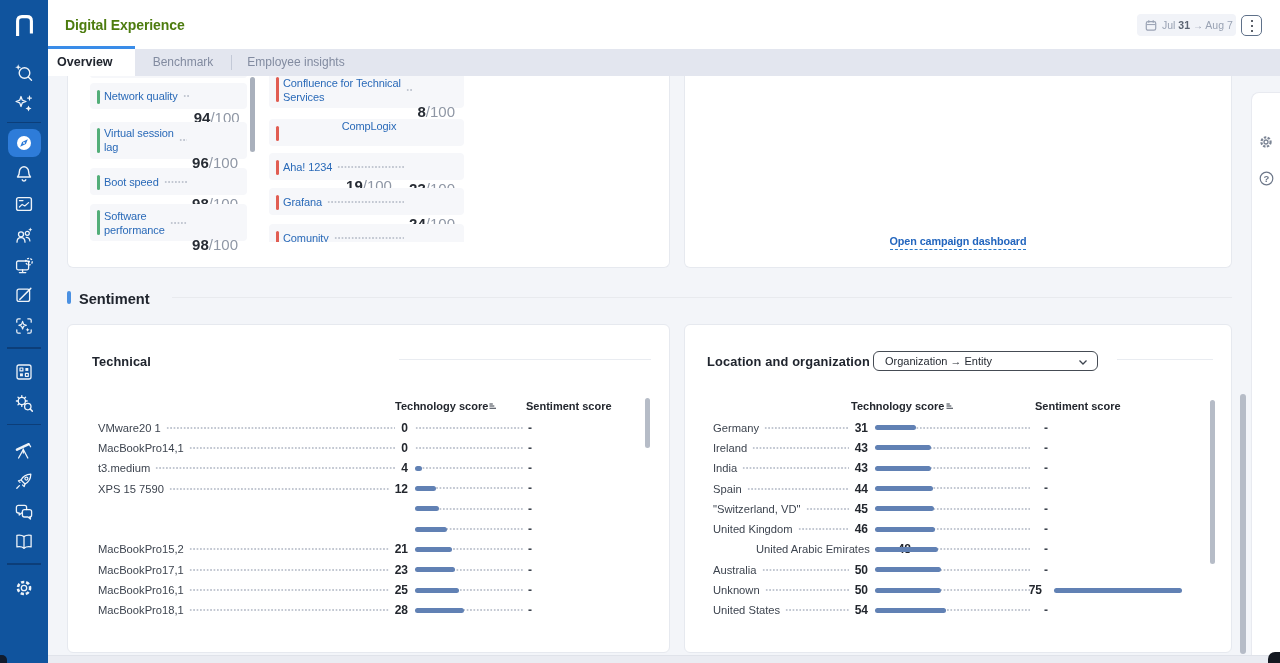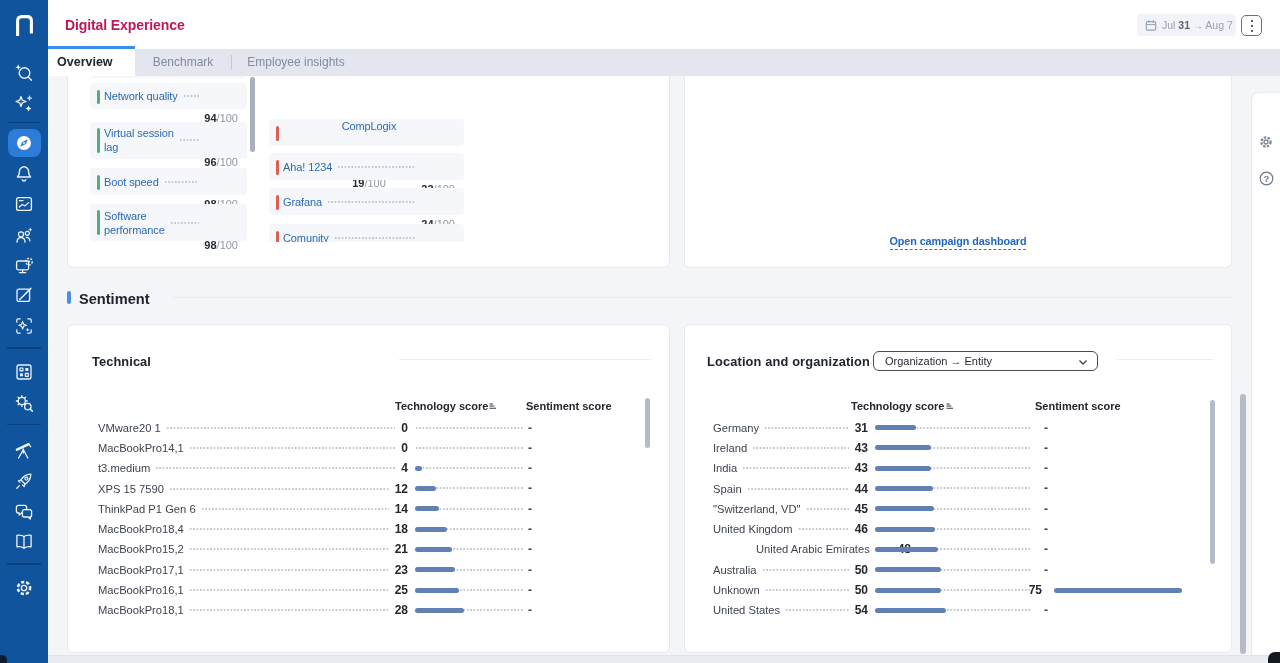--- a/index.html
+++ b/index.html
@@ -6,36 +6,36 @@
   html,body { width:1280px; height:663px; overflow:hidden; }
   body { font-family:"Liberation Sans", sans-serif; background:#f3f5f9; position:relative; }
   .abs { position:absolute; }
   .card { position:absolute; background:#fff; border:1px solid #e6e9ef; border-radius:6px; }
   .dots { height:2px; background-image:radial-gradient(circle, #c3c8d2 0.7px, transparent 0.9px); background-size:3.4px 2px; background-repeat:repeat-x; background-position:0 50%; }
   .scoreitem { position:absolute; background:#f6f7fa; border-radius:4px; display:flex; align-items:center; padding:0 9px 0 14px; }
   .scoreitem .dots { flex:1 1 auto; margin:0 5px; min-width:6px; }
   .scoreitem .slabel { flex:0 0 auto; }
   .sbar { position:absolute; width:3.5px; border-radius:2px; }
   .slabel { color:#2a6ab8; font-size:11px; letter-spacing:-0.1px; line-height:14px; }
-  .sval { font-size:11px; color:#8f97a5; white-space:nowrap;margin-top:44px; }
+  .sval { font-size:15px; color:#8f97a5; white-space:nowrap;margin-top:44px; }
   .sval b { color:#272c34; font-weight:700; }
   .rowlabel { color:#3d444f; font-size:11.2px; }
   .rowval { color:#23272e; font-size:12px; font-weight:700; }
   .bar { position:absolute; height:5px; border-radius:2.5px; background:#6181b4; top:50%; margin-top:-2.5px; }
   .thdr { position:absolute; font-size:11px; font-weight:700; color:#23272e; }
   .vscroll { position:absolute; width:5px; border-radius:3px; background:#b6bcc7; }
   .sep { position:absolute; left:7px; width:34px; height:1.5px; background:rgba(8,35,75,0.45); }
   .sideicon { position:absolute; left:14px; width:20px; height:20px; }
   svg { display:block; }
 </style>
 </head>
 <body>
 
 <div class="abs" style="left:48px; top:0; width:1232px; height:49px; background:#fff;"></div>
-<div class="abs" style="left:65px; top:17px; font-size:14px; font-weight:700; color:#be185d; letter-spacing:-0.1px;">Digital Experience</div>
+<div class="abs" style="left:65px; top:17px; font-size:14px; font-weight:700; color:#4d7c0f; letter-spacing:-0.1px;">Digital Experience</div>
 
 <div class="abs" style="left:1137px; top:14px; width:99px; height:22px; background:#f1f3f8; border-radius:4px;"></div>
 <svg class="abs" style="left:1145px; top:18.5px;" width="12" height="13" viewBox="0 0 14 15">
   <rect x="1.5" y="3" width="11" height="10" rx="2" fill="none" stroke="#9aa3b4" stroke-width="1.4"></rect>
   <line x1="4.4" y1="1.4" x2="4.4" y2="4.4" stroke="#9aa3b4" stroke-width="1.4"></line>
   <line x1="9.6" y1="1.4" x2="9.6" y2="4.4" stroke="#9aa3b4" stroke-width="1.4"></line>
   <line x1="2" y1="6.4" x2="12" y2="6.4" stroke="#9aa3b4" stroke-width="1.2"></line>
 </svg>
 <div class="abs" style="left:1162px; top:19px; font-size:10.5px; color:#99a2b3;">Jul <b style="color:#5c6573;">31</b> <span style="font-size:10px;">→</span> Aug 7</div>
 
@@ -72,20 +72,26 @@
     <div class="dots"></div>
     <div class="sval"><b>98</b>/100</div>
   </div>
   <div class="scoreitem" style="left:22px; top:128px; width:157px; height:37px;">
     <div class="sbar" style="left:6.5px; top:6px; height:25px; background:#53ae79;"></div>
     <div class="slabel">Software<br>performance</div>
     <div class="dots"></div>
     <div class="sval"><b>98</b>/100</div>
   </div>
   <div class="vscroll" style="left:181.5px; top:1px; height:75px; background:#a9b0bc;"></div>
+  <div class="scoreitem" style="left:201px; top:-5px; width:195px; height:37px;">
+    <div class="sbar" style="left:6.5px; top:6px; height:25px; background:#e15d52;"></div>
+    <div class="slabel">Confluence for Technical<br>Services</div>
+    <div class="dots"></div>
+    <div class="sval"><b>8</b>/100</div>
+  </div>
   <div class="scoreitem" style="left:201px; top:43px; width:195px; height:27px;flex-direction:column;">
     <div class="sbar" style="left:6.5px; top:7px; height:14.5px; background:#e15d52;"></div>
     <div class="slabel">CompLogix</div>
     <div class="dots"></div>
     <div class="sval"><b>19</b>/100</div>
   </div>
   <div class="scoreitem" style="left:201px; top:77px; width:195px; height:27px;">
     <div class="sbar" style="left:6.5px; top:7px; height:14.5px; background:#e15d52;"></div>
     <div class="slabel">Aha! 1234</div>
     <div class="dots"></div>
@@ -162,37 +168,27 @@
         <div class="dots" style="flex:1; margin:0 6px 0 5px;"></div>
         <span class="rowval">12</span>
       </div>
       <div style="position:absolute; left:347px; top:0; width:108px; height:20.3px;">
         <div class="dots" style="position:absolute; left:0; right:0; top:9px;"></div>
         <div class="bar" style="left:0; width:21px;"></div>
       </div>
       <span style="position:absolute; left:460px; top:3px; font-size:12px; font-weight:700; color:#3d444f;">-</span>
     </div>
   <div class="abs" style="left:0; top:173.70000000000002px; width:603px; height:20.3px;">
-      <div style="position:absolute; left:30px; top:0; width:310px; height:20.3px; display:flex; align-items:center;">
-        <span class="rowlabel" style="white-space:nowrap;">ThinkPad P1 Gen 6</span>
-        <div class="dots" style="flex:1; margin:0 6px 0 5px;"></div>
-        <span class="rowval">14</span>
-      </div>
       <div style="position:absolute; left:347px; top:0; width:108px; height:20.3px;">
         <div class="dots" style="position:absolute; left:0; right:0; top:9px;"></div>
         <div class="bar" style="left:0; width:24px;"></div>
       </div>
       <span style="position:absolute; left:460px; top:3px; font-size:12px; font-weight:700; color:#3d444f;">-</span>
     </div>
   <div class="abs" style="left:0; top:194.00000000000003px; width:603px; height:20.3px;">
-      <div style="position:absolute; left:30px; top:0; width:310px; height:20.3px; display:flex; align-items:center;">
-        <span class="rowlabel" style="white-space:nowrap;">MacBookPro18,4</span>
-        <div class="dots" style="flex:1; margin:0 6px 0 5px;"></div>
-        <span class="rowval">18</span>
-      </div>
       <div style="position:absolute; left:347px; top:0; width:108px; height:20.3px;">
         <div class="dots" style="position:absolute; left:0; right:0; top:9px;"></div>
         <div class="bar" style="left:0; width:32px;"></div>
       </div>
       <span style="position:absolute; left:460px; top:3px; font-size:12px; font-weight:700; color:#3d444f;">-</span>
     </div>
   <div class="abs" style="left:0; top:214.30000000000004px; width:603px; height:20.3px;">
       <div style="position:absolute; left:30px; top:0; width:310px; height:20.3px; display:flex; align-items:center;">
         <span class="rowlabel" style="white-space:nowrap;">MacBookPro15,2</span>
         <div class="dots" style="flex:1; margin:0 6px 0 5px;"></div>

